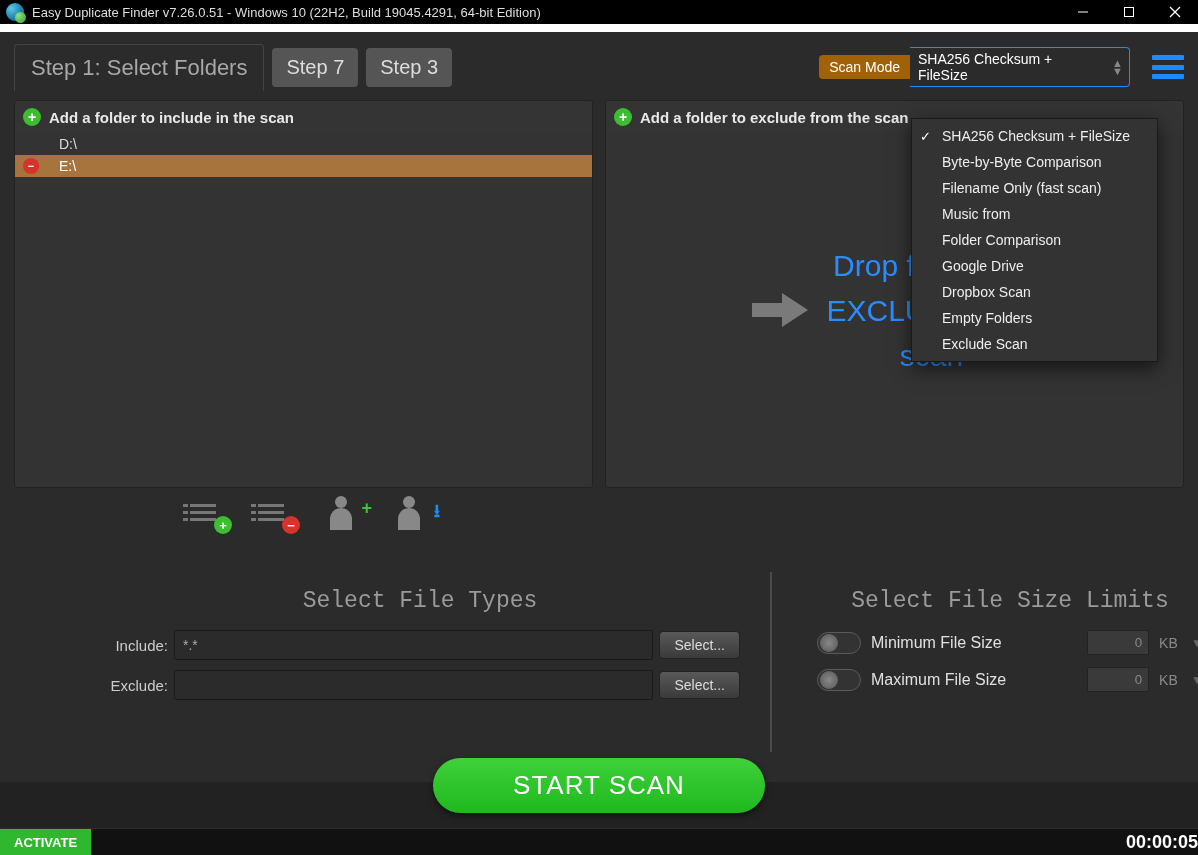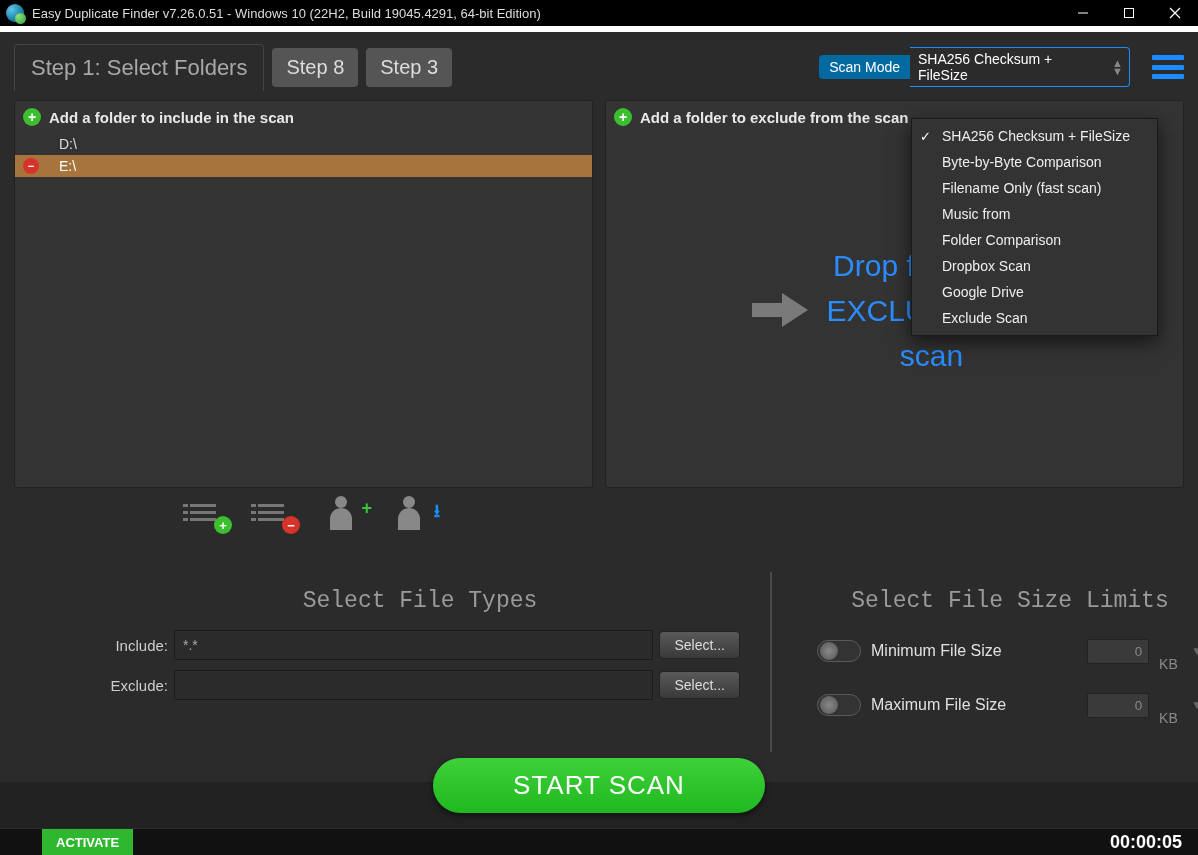--- a/index.html
+++ b/index.html
@@ -1,31 +1,31 @@
 <!DOCTYPE html>
 <html><head>
 <meta charset="utf-8">
 <style>
 * { margin: 0; padding: 0; box-sizing: border-box; font-family: "Segoe UI", Arial, sans-serif; }
 html, body { width: 1198px; height: 855px; background: #000; overflow: hidden; }
 
-.titlebar { height: 32px; background: #000; display: flex; align-items: center; padding-left: 6px; border-bottom: 6px solid #ffffff; }
+.titlebar { height: 32px; background: #000; display: flex; align-items: center; padding-left: 6px; border-bottom: 8px solid #ffffff; }
 .titlebar .app-icon { width: 18px; height: 18px; border-radius: 50%; background: radial-gradient(circle at 30% 30%, #5ec4e8, #1a7fa6 60%); position: relative; margin-right: 8px; }
 .titlebar .app-icon::after { content:""; position:absolute; right:-2px; bottom:-2px; width:11px; height:11px; border-radius:50%; background: radial-gradient(circle at 30% 30%, #8fe27c, #2f9e3a); }
 .titlebar .title { color: #ddd; font-size: 13px; }
 .titlebar .win-controls { margin-left: auto; display: flex; }
 .titlebar .win-btn { width: 46px; height: 32px; display:flex; align-items:center; justify-content:center; color:#fff; font-size:12px; }
 
 .app { position:relative; width:100%; height: calc(100% - 32px); background: #2b2b2b; display:flex; flex-direction:column; }
 
 .toprow { height: 60px; padding: 10px 14px 0 14px; display:flex; align-items:center; gap:8px; position:relative; }
 .step-tab { background:#555; color:#ddd; padding:8px 14px; border-radius:4px; font-size:20px; }
 .step-tab.active { background:#2b2b2b; color:#a8a8a8; font-size:22px; padding:10px 16px; border:1px solid #444; border-bottom:none; border-radius:4px 4px 0 0; margin-bottom:-1px; }
 .scan-mode-group { margin-left:auto; display:flex; align-items:center; }
-.scan-mode-label { background:#0369a1; color:#fff; padding:4px 10px; border-radius:4px 0 0 4px; font-size:14px; }
+.scan-mode-label { background:#a16207; color:#fff; padding:4px 10px; border-radius:4px 0 0 4px; font-size:14px; }
 .scan-mode-select { background:#2b2b2b; color:#fff; border:1px solid #1a8cff; border-left:none; padding:3px 26px 3px 8px; font-size:14px; border-radius:0 4px 4px 0; position:relative; width:220px; display:flex; align-items:center; }
 .updown { position:absolute; right:6px; color:#888; font-size:11px; line-height:8px; }
 .hamburger { margin-left:14px; width:32px; height:24px; display:flex; flex-direction:column; justify-content:space-between; cursor:pointer; }
 .hamburger span { display:block; height:5px; background:#1a8cff; border-radius:1px; }
 
 .panels { display:flex; gap:12px; padding: 0 14px; height: 388px; margin-top:8px; }
 .panel { flex:1; background:#333; border:1px solid #222; border-radius:3px; display:flex; flex-direction:column; overflow:hidden; }
 .panel-header { background:#343434; padding:7px 8px; display:flex; align-items:center; gap:8px; font-weight:bold; color:#e8e8e8; font-size:15px; }
 .plus-icon { width:18px; height:18px; border-radius:50%; background:#3cbf2f; color:#fff; display:flex; align-items:center; justify-content:center; font-size:14px; font-weight:bold; }
 .panel-body { flex:1; overflow:auto; font-size:14px; color:#ddd; position:relative; }
@@ -59,30 +59,30 @@
 .field-label { width:68px; text-align:right; color:#ccc; font-size:15px; }
 .field-input { flex:1; background:#2b2b2b; border:1px solid #1a1a1a; color:#aaa; padding:6px 8px; border-radius:2px; font-size:14px; height:30px; }
 .select-btn { background:linear-gradient(#595959,#3a3a3a); color:#ddd; border:1px solid #222; border-radius:4px; padding:5px 14px; font-size:14px; cursor:pointer; }
 
 .sizelimits { position:absolute; left:817px; top:556px; width:386px; }
 .size-row { display:flex; align-items:center; gap:10px; margin-bottom:12px; }
 .toggle { width:44px; height:22px; border-radius:11px; border:1px solid #5a5a5a; background:#333; position:relative; cursor:pointer; }
 .toggle::after { content:""; position:absolute; left:2px; top:1px; width:18px; height:18px; border-radius:50%; background:radial-gradient(#888,#555); }
 .size-label { color:#e0e0e0; font-size:16px; flex:1; }
 .size-input { width:62px; background:#3a3a3a; border:1px solid #222; color:#888; text-align:right; padding:4px 6px; border-radius:2px; }
-.unit { color:#8a8a8a; font-size:14px; width:22px;margin-top:26px; }
+.unit { color:#8a8a8a; font-size:14px; width:22px; }
 .unit-arrow { color:#666; font-size:12px; }
 
 .start-row { position:absolute; left:0; right:0; top:726px; display:flex; justify-content:center; }
 .stripe { position:absolute; left:0; right:0; top:750px; height:46px; background:#222; }
 .start-btn { position:relative; z-index:1; background:linear-gradient(#3fd13a,#1fb81f); color:#fff; font-size:26px; letter-spacing:1px; border:none; border-radius:35px; padding:12px 80px; cursor:pointer; box-shadow:0 3px 6px rgba(0,0,0,0.5); }
 
 .bottombar { position:absolute; left:0; right:0; bottom:0; height:26px; background:#111; display:flex; align-items:center; }
-.activate-btn { background:#2fb82f; color:#fff; font-weight:bold; font-size:13px; padding:5px 14px; border:none; height:100%; cursor:pointer;margin-left:42px; }
-.timer { margin-left:auto; margin-right:16px; color:#fff; font-weight:bold; font-size:18px; }
+.activate-btn { background:#2fb82f; color:#fff; font-weight:bold; font-size:13px; padding:5px 14px; border:none; height:100%; cursor:pointer; }
+.timer { margin-left:auto; margin-right:0; color:#fff; font-weight:bold; font-size:18px; }
 
 .dropdown-menu { position:absolute; top:86px; right:40px; width:247px; background:#333; border:1px solid #1a1a1a; box-shadow:0 6px 18px rgba(0,0,0,0.6); z-index:100; padding:4px 0; }
 .dd-item { display:flex; align-items:center; gap:8px; padding:5px 10px 5px 30px; color:#eee; font-size:14px; cursor:pointer; position:relative; }
 .dd-item .check { position:absolute; left:8px; color:#fff; font-size:13px; }
 </style>
 </head>
 <body>
 
 <div class="titlebar">
   <div class="app-icon"></div>
@@ -103,21 +103,21 @@
           <line x1="1" y1="1" x2="11" y2="11" stroke="#fff" stroke-width="1.3"></line>
           <line x1="11" y1="1" x2="1" y2="11" stroke="#fff" stroke-width="1.3"></line>
         </svg>
       </div>
   </div>
 </div>
 
 <div class="app">
   <div class="toprow">
     <div class="step-tab active">Step 1: Select Folders</div>
-    <div class="step-tab">Step 8</div>
+    <div class="step-tab">Step 7</div>
     <div class="step-tab">Step 3</div>
 
     <div class="scan-mode-group">
       <div class="scan-mode-label">Scan Mode</div>
       <div class="scan-mode-select">
         <span>SHA256 Checksum + FileSize</span>
         <span class="updown">▲<br>▼</span>
       </div>
     </div>
     <div class="hamburger">
@@ -237,22 +237,25 @@
       <div class="dd-item">
         <span>Filename Only (fast scan)</span>
       </div>
       <div class="dd-item">
         <span>Music from</span>
       </div>
       <div class="dd-item">
         <span>Folder Comparison</span>
       </div>
       <div class="dd-item">
+        <span>Google Drive</span>
+      </div>
+      <div class="dd-item">
         <span>Dropbox Scan</span>
       </div>
       <div class="dd-item">
-        <span>Google Drive</span>
+        <span>Empty Folders</span>
       </div>
       <div class="dd-item">
         <span>Exclude Scan</span>
       </div>
     </div>
 </div>
 
 </body></html>

